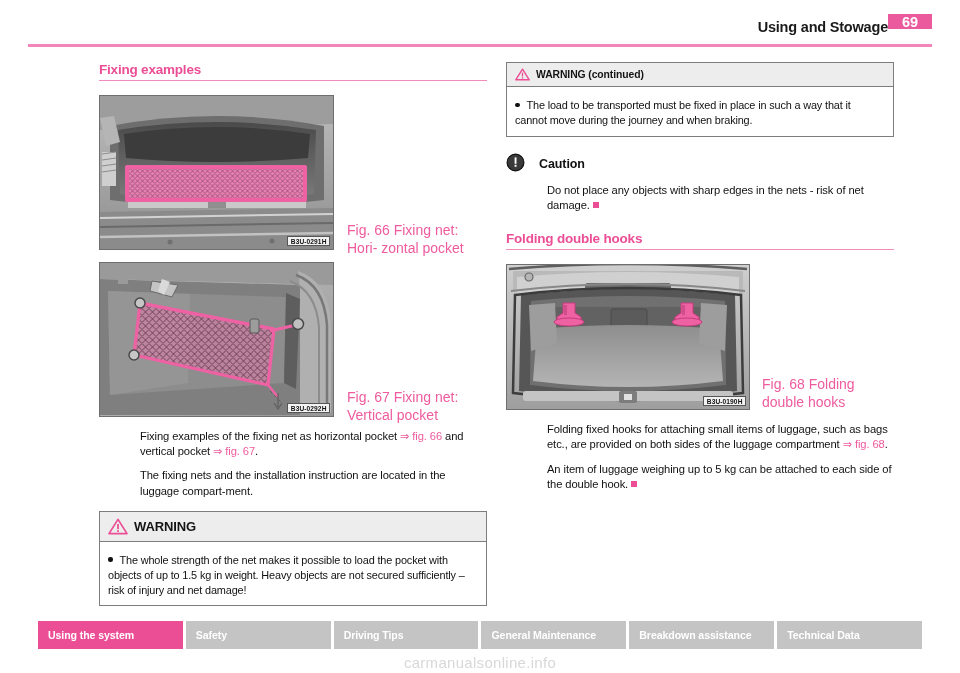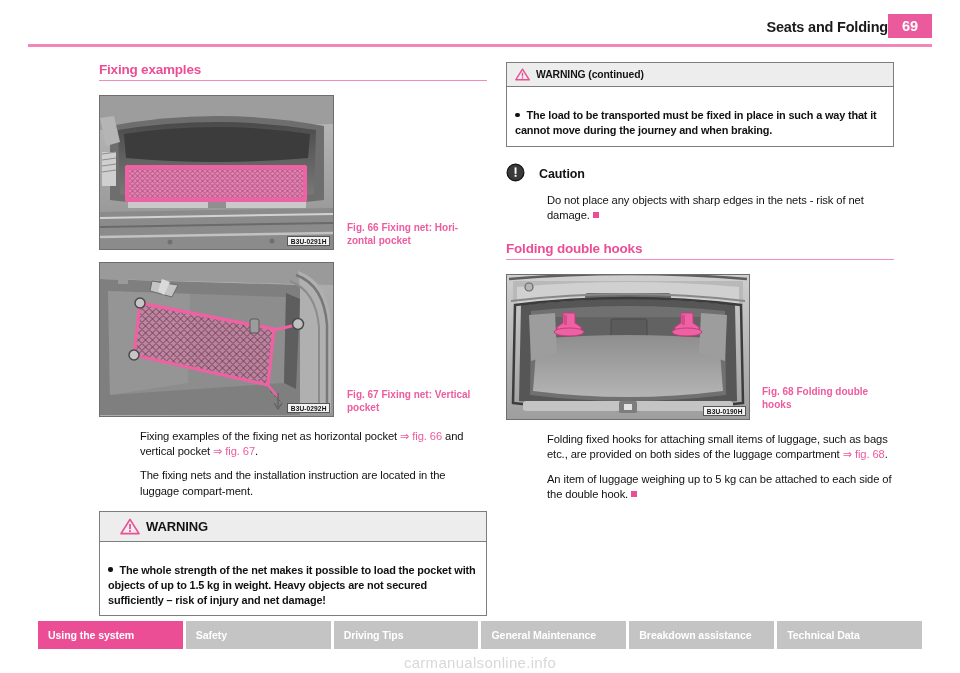--- a/index.html
+++ b/index.html
@@ -28,21 +28,21 @@
     transform: translateY(-50%);
     font-size: 14.5px;
     font-weight: bold;
     color: #1a1a1a;
     letter-spacing: -0.2px;
     white-space: nowrap;
   }
   .page-number-box {
     position: absolute;
     right: 28px; top: 14px;
-    width: 44px; height: 24px;
+    width: 44px; height: 15px;
     background: #ec5a9e;
     color: #ffffff;
     font-size: 14.5px;
     font-weight: bold;
     display: flex;
     align-items: center;
     justify-content: center;
   }
   .header-rule {
     position: absolute;
@@ -77,22 +77,22 @@
     border: 1px solid #6e6e6e;
     background: #a8a8a8;
     overflow: hidden;
   }
   .figure-img.wide { width: 244px; height: 146px; }
   .fig-caption {
     position: absolute;
     left: 248px;
     top: 127px;
     width: 132px;
-    font-size: 10px;
-    font-weight: bold;
+    font-size: 14px;
+    font-weight: normal;
     color: #ee5b9e;
     line-height: 1.28;
   }
   .fig-caption.wide { left: 256px; top: 112px; }
   .fig-caption .lbl { white-space: nowrap; }
   .watermark {
     position: absolute;
     right: 3px; bottom: 3px;
     background: #f2f2f2;
     border: 1px solid #555;
@@ -132,32 +132,32 @@
   }
   .note-head {
     background: #ededed;
     border-bottom: 1px solid #7d7d7d;
     padding: 5px 20px 5px 8px;
     display: flex;
     align-items: center;
     gap: 6px;
     min-height: 24px;
   }
-  .note-head.tall { min-height: 30px; padding: 6px 20px; }
+  .note-head.tall { min-height: 30px; padding: 6px 8px; }
   .note-title {
     font-size: 13px;
     font-weight: bold;
     color: #141414;
     letter-spacing: -0.1px;
   }
   .note-title.small { font-size: 10.4px; }
   .note-body {
-    padding: 21px 8px 8px 8px;
+    padding: 11px 8px 8px 8px;
     font-size: 10.9px;
-    font-weight: bold;
+    font-weight: normal;
     color: #111111;
     line-height: 1.36;
     letter-spacing: -0.15px;
   }
   .bullet-dot {
     display: inline-block;
     width: 4.5px; height: 4.5px;
     border-radius: 50%;
     background: #111;
     margin-right: 7px;
@@ -210,21 +210,21 @@
     letter-spacing: 0.3px;
     white-space: nowrap;
   }
 </style>
 </head>
 <body>
 
 <div class="page">
 
   <div class="header">
-    <div class="header-title">Seats and Folding</div>
+    <div class="header-title">Using and Stowage</div>
     <div class="page-number-box">69</div>
     <div class="header-rule"></div>
   </div>
 
   <div class="col-left">
 
     <div class="section-heading">Fixing examples</div>
 
     <div class="figure-row">
       <div class="figure-img">

